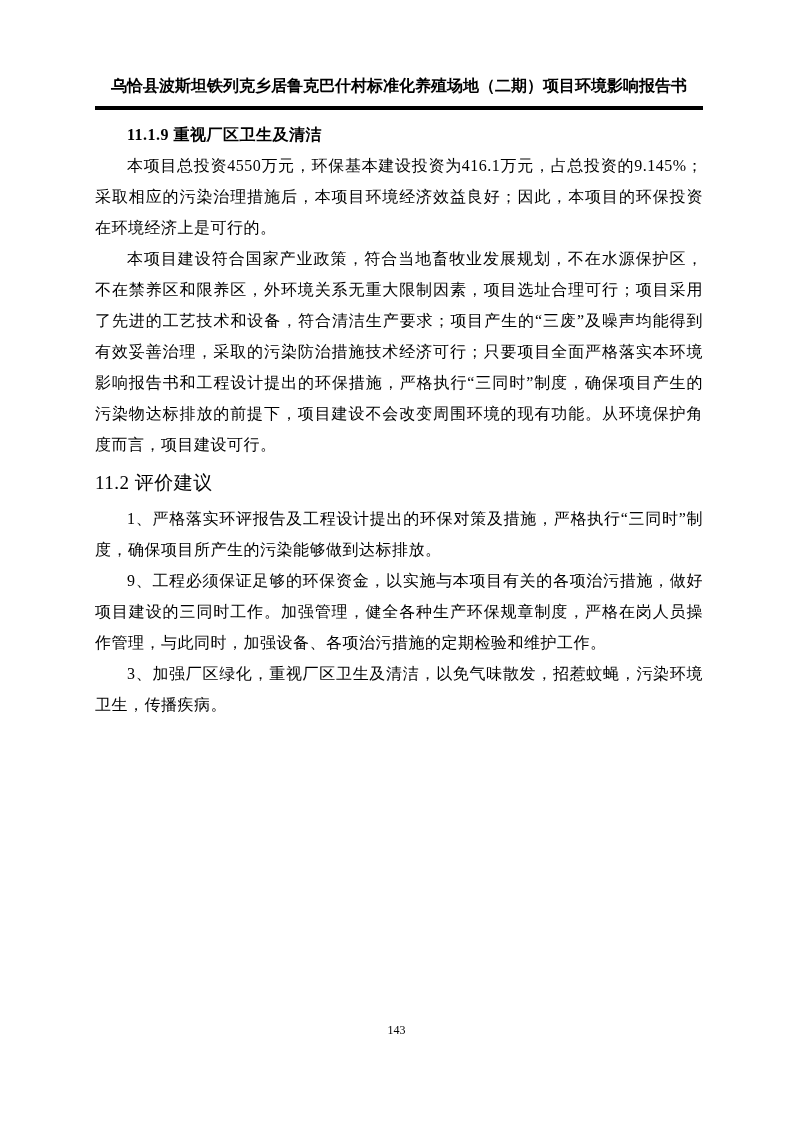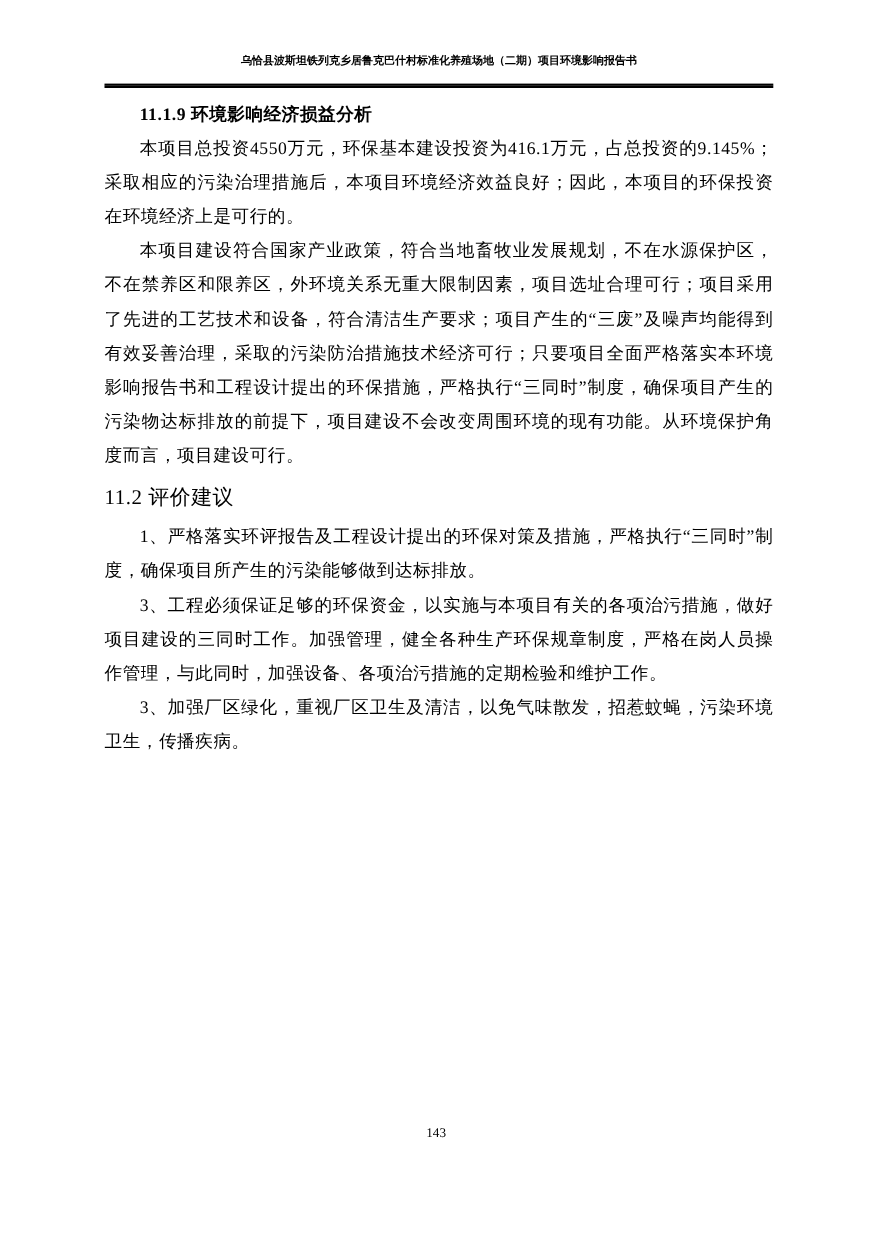--- a/index.html
+++ b/index.html
@@ -13,23 +13,23 @@
     font-family: "Liberation Serif", "DejaVu Serif", serif;
     overflow: hidden;
   }
   .page {
     position: absolute;
     left: 95px;
     top: 0;
     width: 608px;
   }
   .header-title {
-    margin-top: 48px;
+    margin-top: 78px;
     text-align: center;
-    font-size: 10px;
+    font-size: 16px;
     line-height: 16px;
     font-weight: bold;
     white-space: nowrap;
   }
   .double-rule {
     margin-top: 12px;
     height: 2px;
     border-top: 2px solid #000;
     border-bottom: 2px solid #000;
     width: 100%;
@@ -75,32 +75,32 @@
 
 <div class="page">
 
   <div class="header-title">乌恰县波斯坦铁列克乡居鲁克巴什村标准化养殖场地（二期）项目环境影响报告书</div>
 
   <div class="double-rule"></div>
 
   <div class="body-text">
 
 
-    <h3 class="sub-heading">11.1.9 环境影响经济损益分析</h3>
+    <h3 class="sub-heading">11.1.9 重视厂区卫生及清洁</h3>
 
     <p class="para">本项目总投资4550万元，环保基本建设投资为416.1万元，占总投资的9.145%；采取相应的污染治理措施后，本项目环境经济效益良好；因此，本项目的环保投资在环境经济上是可行的。</p>
 
 
     <p class="para">本项目建设符合国家产业政策，符合当地畜牧业发展规划，不在水源保护区，不在禁养区和限养区，外环境关系无重大限制因素，项目选址合理可行；项目采用了先进的工艺技术和设备，符合清洁生产要求；项目产生的“三废”及噪声均能得到有效妥善治理，采取的污染防治措施技术经济可行；只要项目全面严格落实本环境影响报告书和工程设计提出的环保措施，严格执行“三同时”制度，确保项目产生的污染物达标排放的前提下，项目建设不会改变周围环境的现有功能。从环境保护角度而言，项目建设可行。</p>
 
     <h2 class="section-heading">11.2 评价建议</h2>
 
     <p class="para">1、严格落实环评报告及工程设计提出的环保对策及措施，严格执行“三同时”制度，确保项目所产生的污染能够做到达标排放。</p>
 
-    <p class="para">3、工程必须保证足够的环保资金，以实施与本项目有关的各项治污措施，做好项目建设的三同时工作。加强管理，健全各种生产环保规章制度，严格在岗人员操作管理，与此同时，加强设备、各项治污措施的定期检验和维护工作。</p>
+    <p class="para">9、工程必须保证足够的环保资金，以实施与本项目有关的各项治污措施，做好项目建设的三同时工作。加强管理，健全各种生产环保规章制度，严格在岗人员操作管理，与此同时，加强设备、各项治污措施的定期检验和维护工作。</p>
 
     <p class="para">3、加强厂区绿化，重视厂区卫生及清洁，以免气味散发，招惹蚊蝇，污染环境卫生，传播疾病。</p>
 
 
   </div>
 </div>
 
 <div class="footer">143</div>
 
 </body></html>

